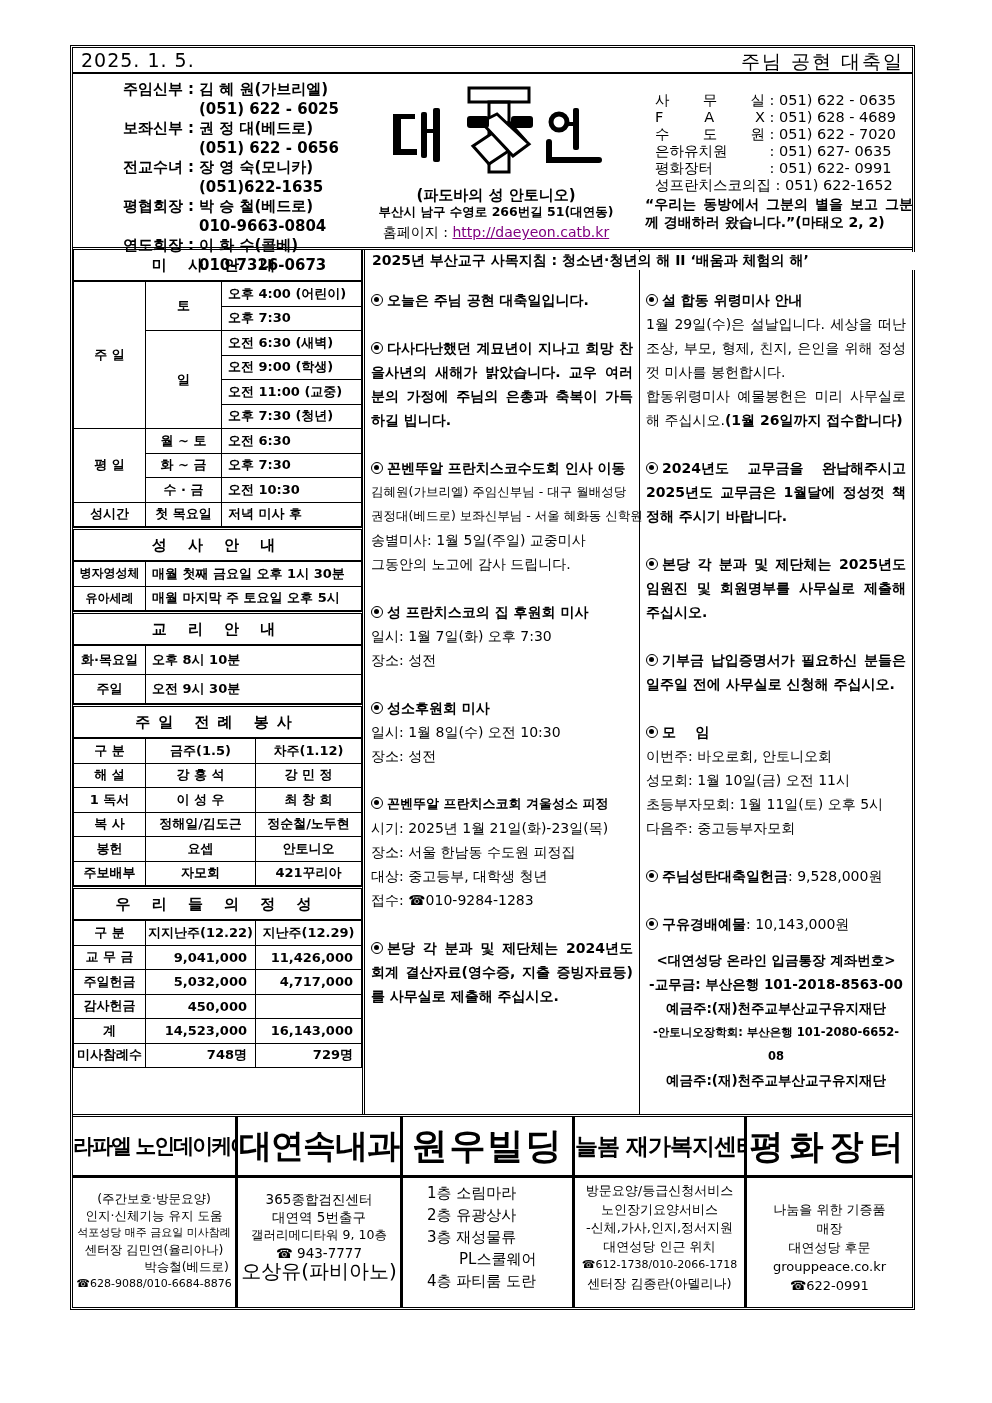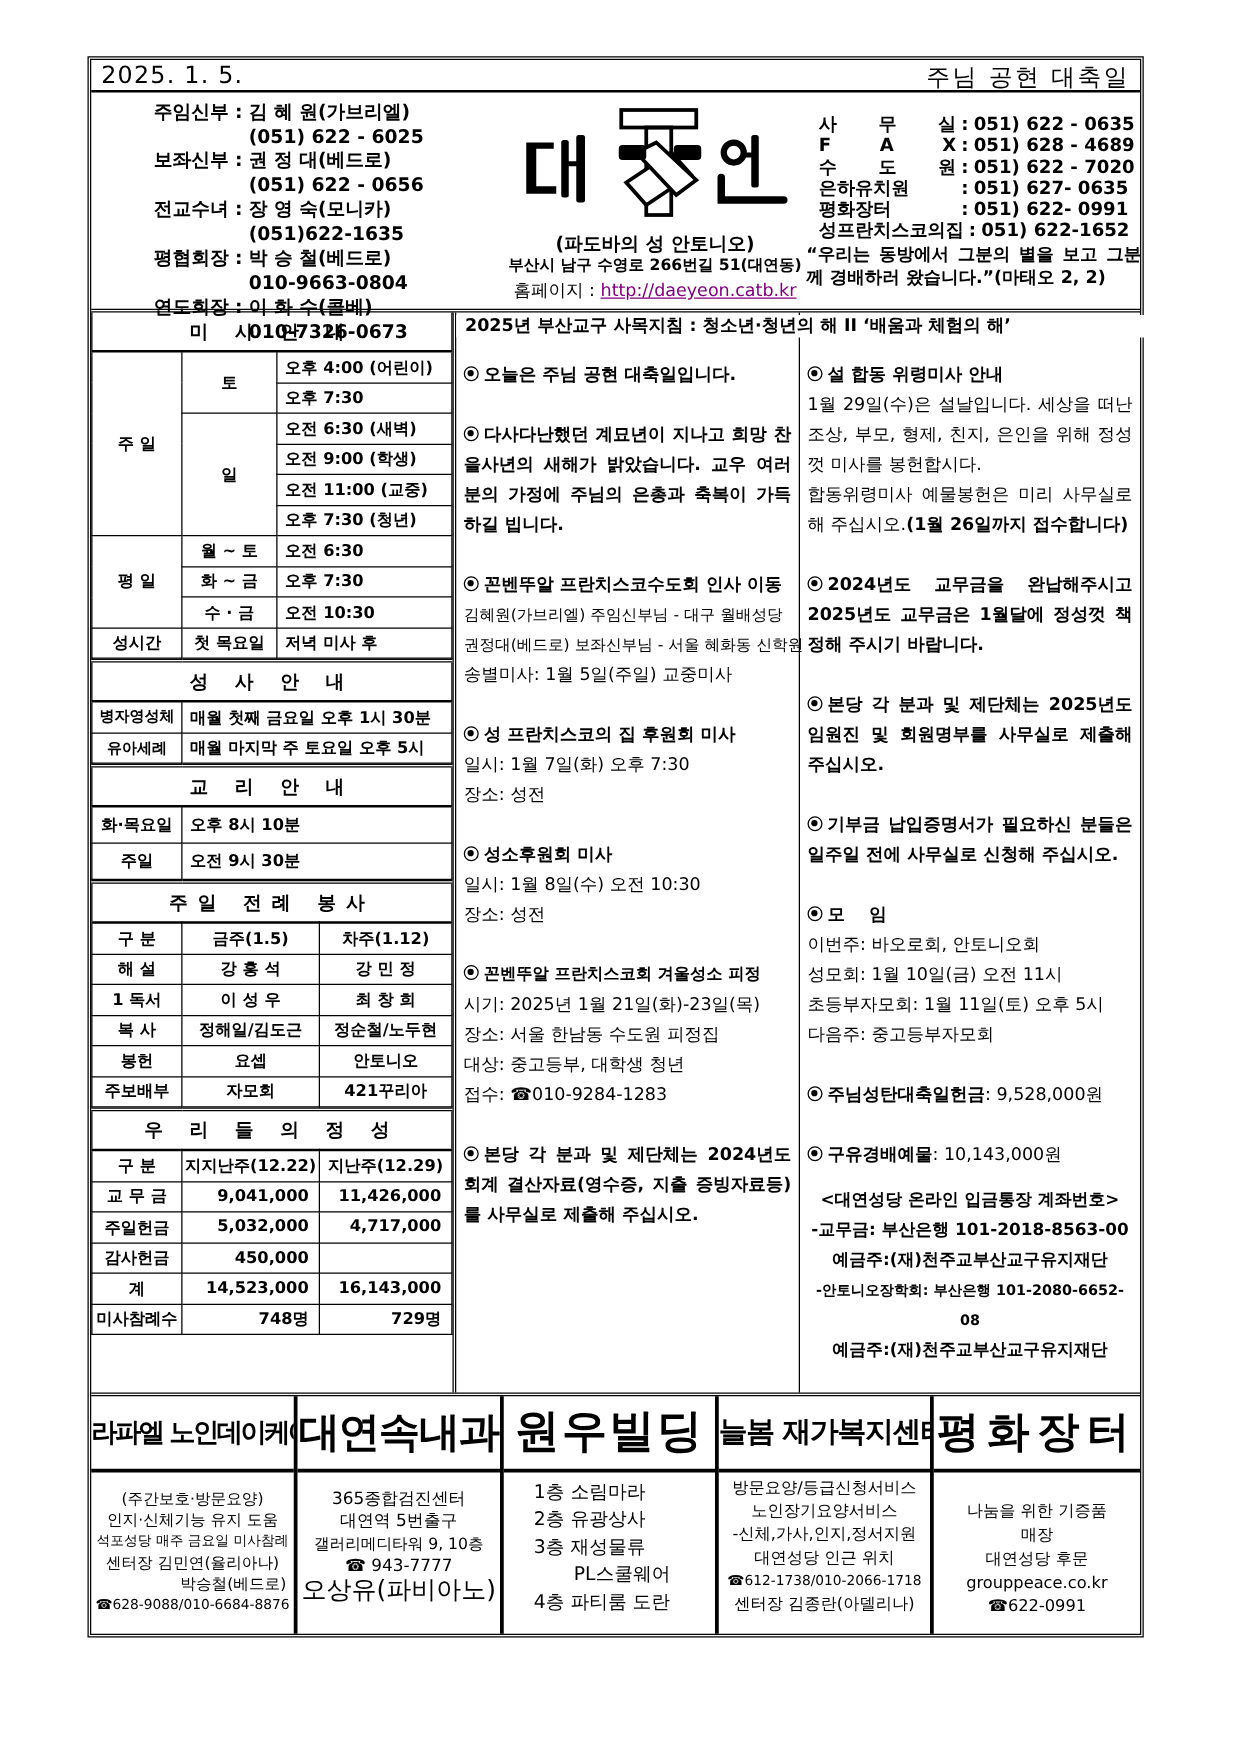--- a/index.html
+++ b/index.html
@@ -8,27 +8,27 @@
   .topbar { position:absolute; left:0; top:0; width:100%; height:26px; border-bottom:2px solid #000; box-sizing:border-box; font-size:19px; }
   .topbar .date { position:absolute; left:8px; top:1px; letter-spacing:1px; }
   .topbar .feast { position:absolute; right:8px; top:1px; letter-spacing:2px; }
 
   .header { position:absolute; left:0; top:26px; width:100%; height:176px; border-bottom:3px double #000; box-sizing:border-box; }
   .staff { position:absolute; left:10px; top:6px; font-size:15px; line-height:19.5px; font-weight:bold; }
   .staff .row { display:flex; }
   .staff .role { width:100px; text-align:right; }
   .staff .colon { width:16px; text-align:center; }
   .staff .phone { padding-left:116px; font-weight:bold; }
-  .logo-area { position:absolute; left:316px; top:0; width:270px; height:172px; text-align:center; }
+  .logo-area { position:absolute; left:288px; top:0; width:270px; height:172px; text-align:center; }
   .logo { position:absolute; left:20px; top:10px; width:230px; height:100px; }
   .patron { position:absolute; left:0; top:112px; width:100%; font-size:15px; font-weight:bold; }
   .addr { position:absolute; left:0; top:130px; width:100%; font-size:12.5px; font-weight:bold; }
   .homepage { position:absolute; left:0; top:150px; width:100%; font-size:14px; }
   .homepage a { color:#800080; text-decoration:underline; }
-  .contacts { position:absolute; left:582px; top:18px; font-size:14.5px; line-height:17px; font-weight:bold; }
+  .contacts { position:absolute; left:582px; top:18px; font-size:14.5px; line-height:17px; font-weight:normal; }
   .contacts .row { display:flex; }
   .contacts .lbl { width:110px; text-align:justify; text-align-last:justify; }
   .contacts .col { width:14px; text-align:center; }
   .verse { position:absolute; left:572px; top:121px; width:268px; font-size:14px; line-height:18px; font-weight:bold; text-align:justify; }
 
   .leftcol { position:absolute; left:0; top:202px; width:292px; height:864px; border-right:3px double #000; box-sizing:border-box; }
   table { border-collapse:collapse; width:100%; font-size:13px; font-weight:bold; }
   td, th { border:1px solid #000; text-align:center; padding:0; height:23.5px; }
   .sec-title { font-size:15px; letter-spacing:8px; height:30px; border-top:3px double #000; border-bottom:2px solid #000; }
   .sec-title.first { border-top:none; }
@@ -343,20 +343,21 @@
   <div class="midcol">
     <div class="notice" style="padding-top:38px;">
       <p class="h"><span class="bullet"></span><span>오늘은 주님 공현 대축일입니다.</span></p>
       <div class="spacer"></div>
       <p class="h"><span class="bullet"></span><span>다사다난했던 계묘년이 지나고 희망 찬 을사년의 새해가 밝았습니다. 교우 여러분의 가정에 주님의 은총과 축복이 가득하길 빕니다.</span></p>
       <div class="spacer"></div>
       <p class="h"><span class="bullet"></span><span>꼰벤뚜알 프란치스코수도회 인사 이동</span></p>
       <p style="font-size:12.5px;white-space:nowrap;">김혜원(가브리엘) 주임신부님 - 대구 월배성당</p>
       <p style="font-size:12.5px;white-space:nowrap;">권정대(베드로) 보좌신부님 - 서울 혜화동 신학원</p>
       <p>송별미사: 1월 5일(주일) 교중미사</p>
+      <p>그동안의 노고에 감사 드립니다.</p>
       <div class="spacer"></div>
       <p class="h"><span class="bullet"></span><span>성 프란치스코의 집 후원회 미사</span></p>
       <p>일시: 1월 7일(화) 오후 7:30</p>
       <p>장소: 성전</p>
       <div class="spacer"></div>
       <p class="h"><span class="bullet"></span><span>성소후원회 미사</span></p>
       <p>일시: 1월 8일(수) 오전 10:30</p>
       <p>장소: 성전</p>
       <div class="spacer"></div>
       <p class="h" style="font-size:13px;white-space:nowrap;"><span class="bullet"></span><span>꼰벤뚜알 프란치스코회 겨울성소 피정</span></p>

